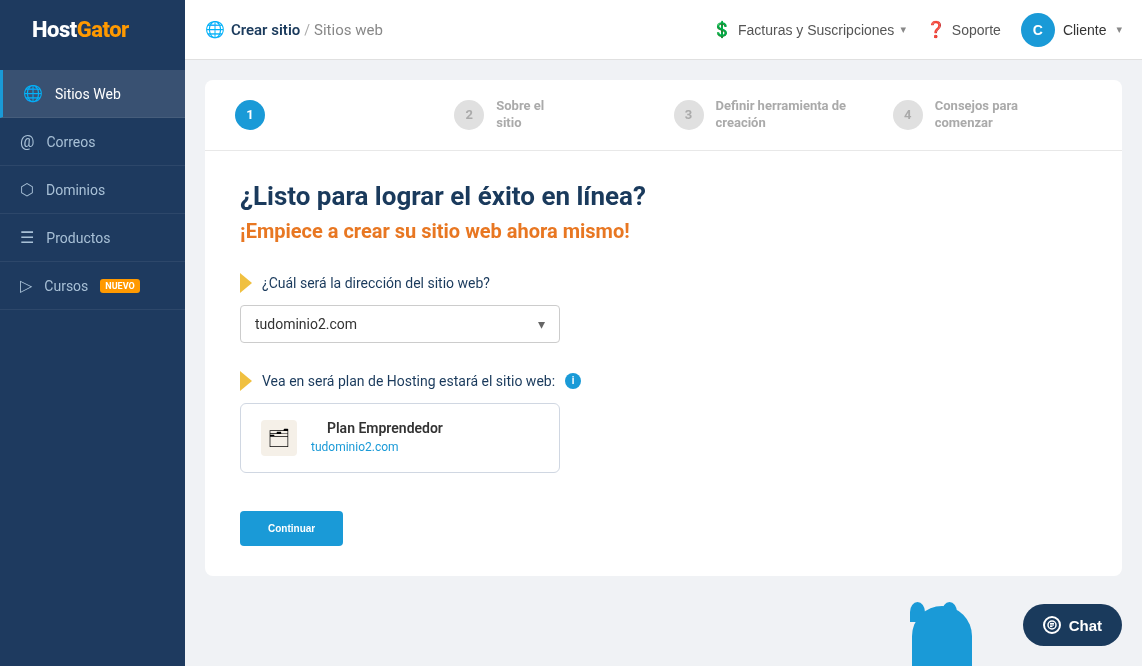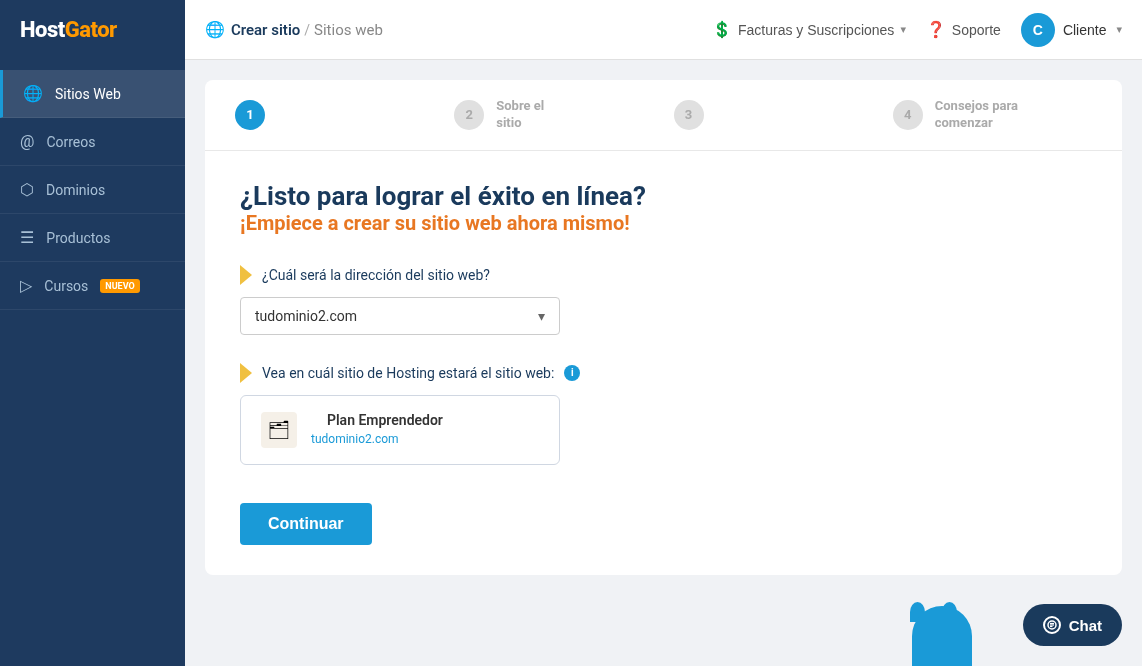--- a/index.html
+++ b/index.html
@@ -18,21 +18,21 @@
       left: 0;
       right: 0;
       z-index: 100;
     }
     .header-logo {
       width: 185px;
       background: #1e3a5f;
       height: 60px;
       display: flex;
       align-items: center;
-      padding: 0 20px;
+      padding: 0 32px;
       margin-left: -20px;
     }
     .logo-text {
       color: #fff;
       font-size: 22px;
       font-weight: 800;
       letter-spacing: -0.5px;
     }
     .logo-text span { color: #f90; }
     .header-nav {
@@ -197,20 +197,21 @@
     .step.inactive .step-label { color: #aaa; }
 
     
     .wizard-body {
       padding: 30px 35px;
     }
     .wizard-title {
       font-size: 26px;
       font-weight: 700;
       color: #1a3a5c;
+      margin-bottom: 8px;
     }
     .wizard-subtitle {
       font-size: 20px;
       color: #e87722;
       margin-bottom: 30px;
       font-weight: bold;
     }
 
     
     .form-section {
@@ -310,21 +311,21 @@
       color: #1a9ad7;
     }
 
     
     .continue-btn {
       background: #1a9ad7;
       color: #fff;
       border: none;
       border-radius: 4px;
       padding: 12px 28px;
-      font-size: 16px;
+      font-size: 10px;
       font-weight: 600;
       cursor: pointer;
       margin-top: 10px;
     }
 
     
     .chat-btn {
       position: fixed;
       bottom: 20px;
       right: 20px;
@@ -456,20 +457,23 @@
             <span>2</span>
           </div>
           <div class="step-label">
             Sobre el<br>sitio
           </div>
         </div>
         <div class="step inactive">
           <div class="step-num">
             <span>3</span>
           </div>
+          <div class="step-label">
+            Definir herramienta de<br>creación
+          </div>
         </div>
         <div class="step inactive">
           <div class="step-num">
             <span>4</span>
           </div>
           <div class="step-label">
             Consejos para<br>comenzar
           </div>
         </div>
       </div>
@@ -487,21 +491,21 @@
           <div class="domain-select">
             <span class="domain-value">tudominio2.com</span>
             <span class="chevron-down">▾</span>
           </div>
         </div>
 
         
         <div class="form-section">
           <div class="form-label-row">
             <div class="flag-icon"></div>
-            <span class="form-label">Vea en cuál sitio de Hosting estará el sitio web:</span>
+            <span class="form-label">Vea en será plan de Hosting estará el sitio web:</span>
             <div class="info-icon">i</div>
           </div>
           <div class="plan-card">
             <div class="plan-card-inner">
               <div class="plan-icon">🗂</div>
               <div class="plan-info">
                 <span class="plan-name">Plan Emprendedor</span>
                 <span class="plan-domain">tudominio2.com</span>
               </div>
             </div>

